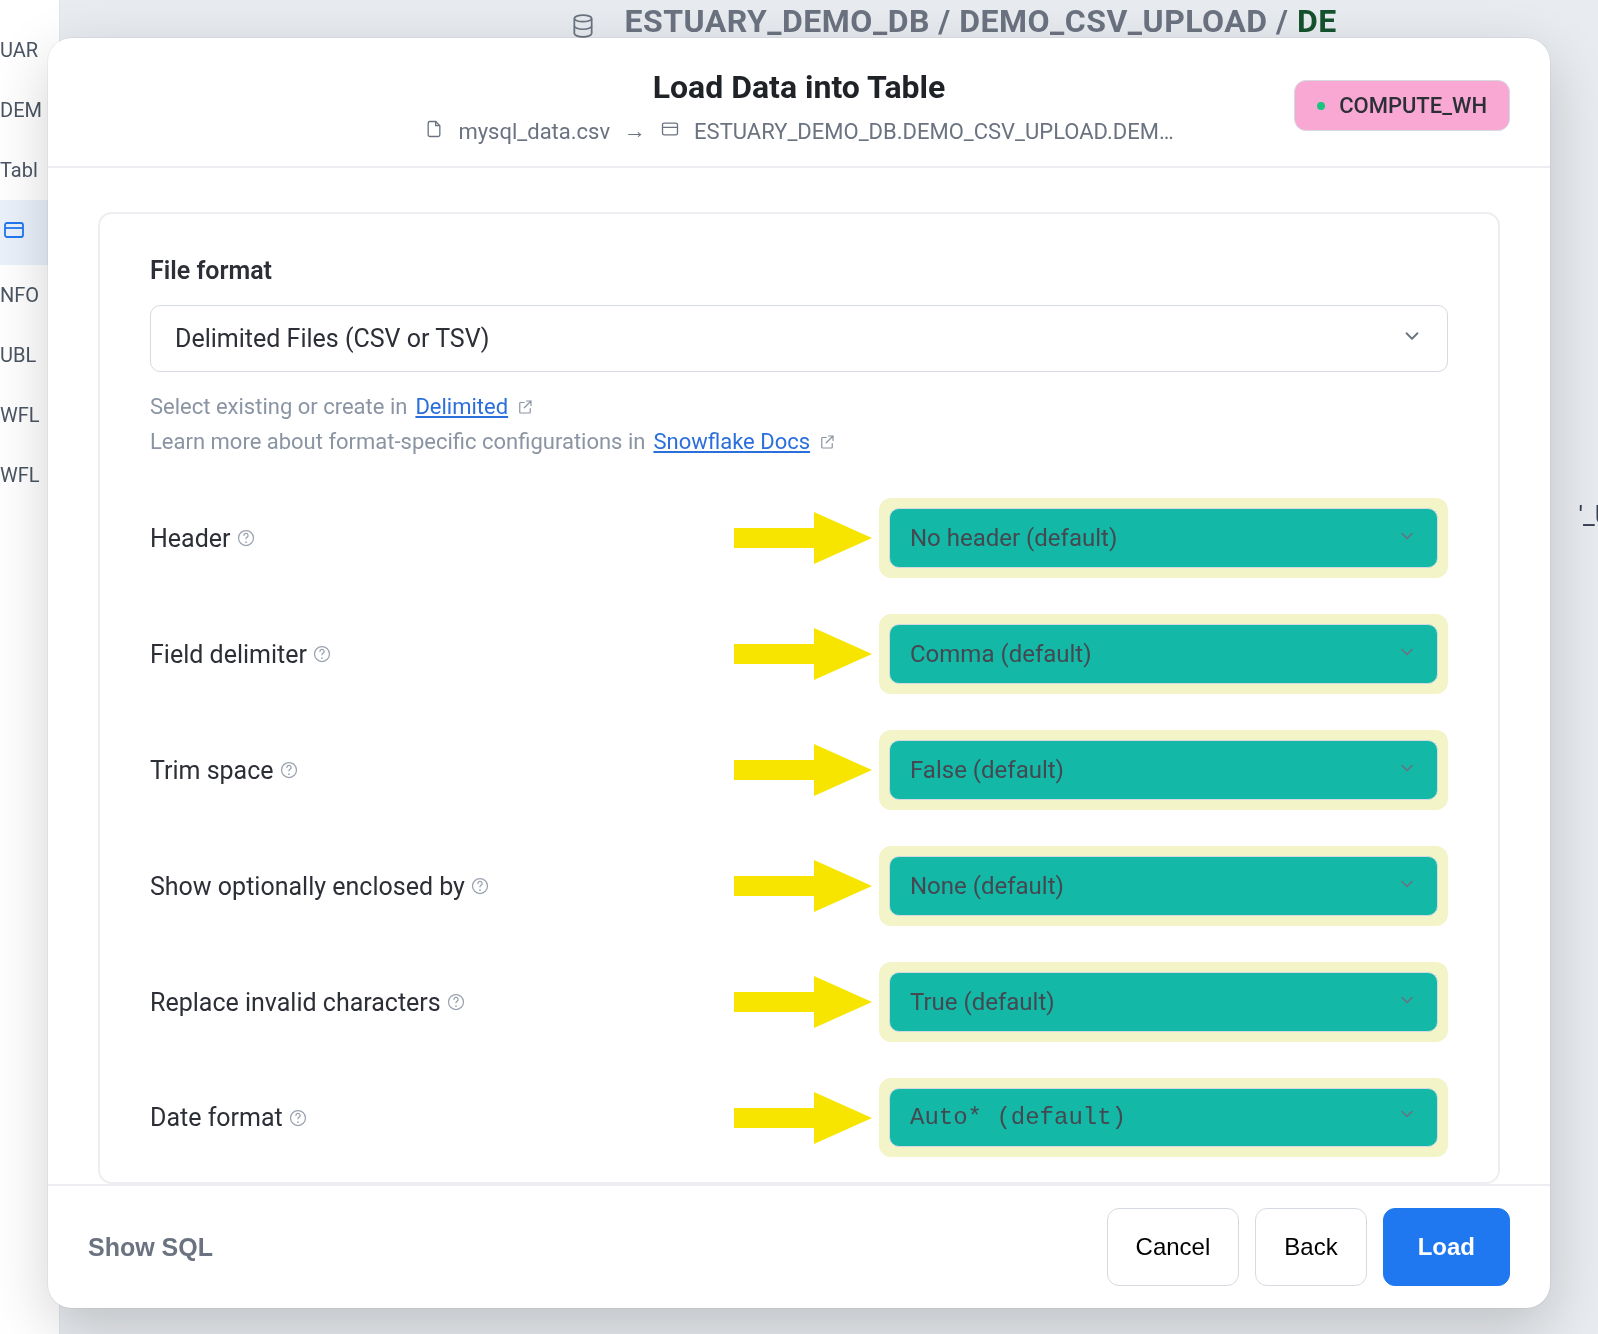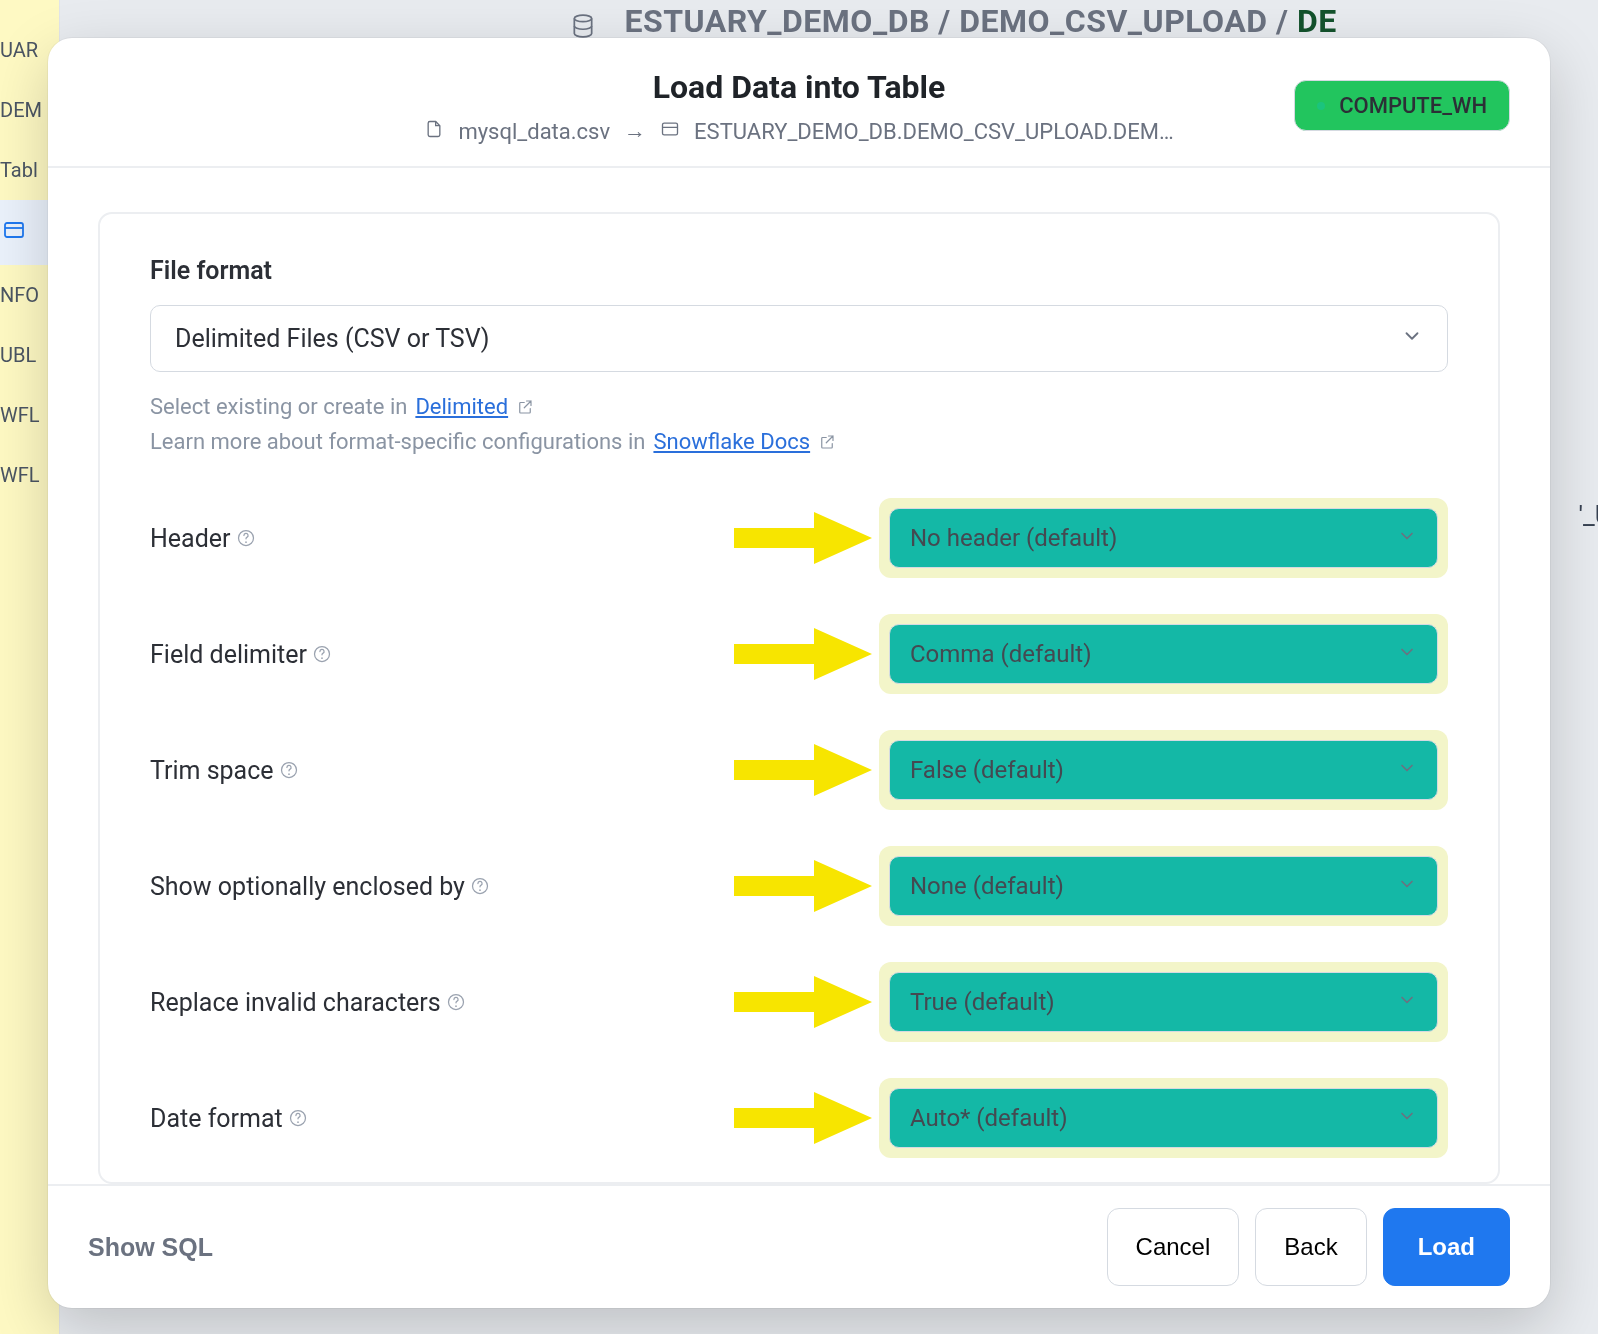--- a/index.html
+++ b/index.html
@@ -11,21 +11,21 @@
     overflow: hidden;
     position: relative;
     color: #2c2f36;
   }
 
   
   .bg-sidebar {
     position: absolute;
     left: 0; top: 0;
     width: 60px; height: 1334px;
-    background: #fef9c3;
+    background: #ffffff;
     border-right: 1px solid #e1e4e8;
     padding-top: 20px;
     font-size: 20px;
     color: #4b5563;
     overflow: hidden;
   }
   .bg-sidebar .sbitem {
     padding: 18px 0 18px 0;
     white-space: nowrap;
   }
@@ -103,21 +103,21 @@
     right: 40px;
     top: 42px;
     padding: 12px 22px;
     border: 1.5px solid #d5dae1;
     border-radius: 12px;
     font-size: 22px;
     font-weight: 500;
     display: flex;
     align-items: center;
     gap: 14px;
-    background: #22c55e;
+    background: #f9a8d4;
   }
   .compute-wh .dot {
     width: 8px; height: 8px;
     border-radius: 50%;
     background: #1bc47d;
   }
 
   .modal-body {
     flex: 1;
     padding: 44px 50px 0 50px;
@@ -200,20 +200,21 @@
     border-radius: 10px;
     padding: 15px 20px;
     font-size: 24px;
     color: #444951;
     display: flex;
     align-items: center;
     justify-content: space-between;
   }
   .cfg-select.cut { 
     position: relative;
+    font-family: Liberation Mono, monospace;
   }
   .arrow-anno {
     display: flex;
     justify-content: center;
     align-items: center;
   }
   .arrow-anno svg { display: block; }
 
   
   .modal-footer {

